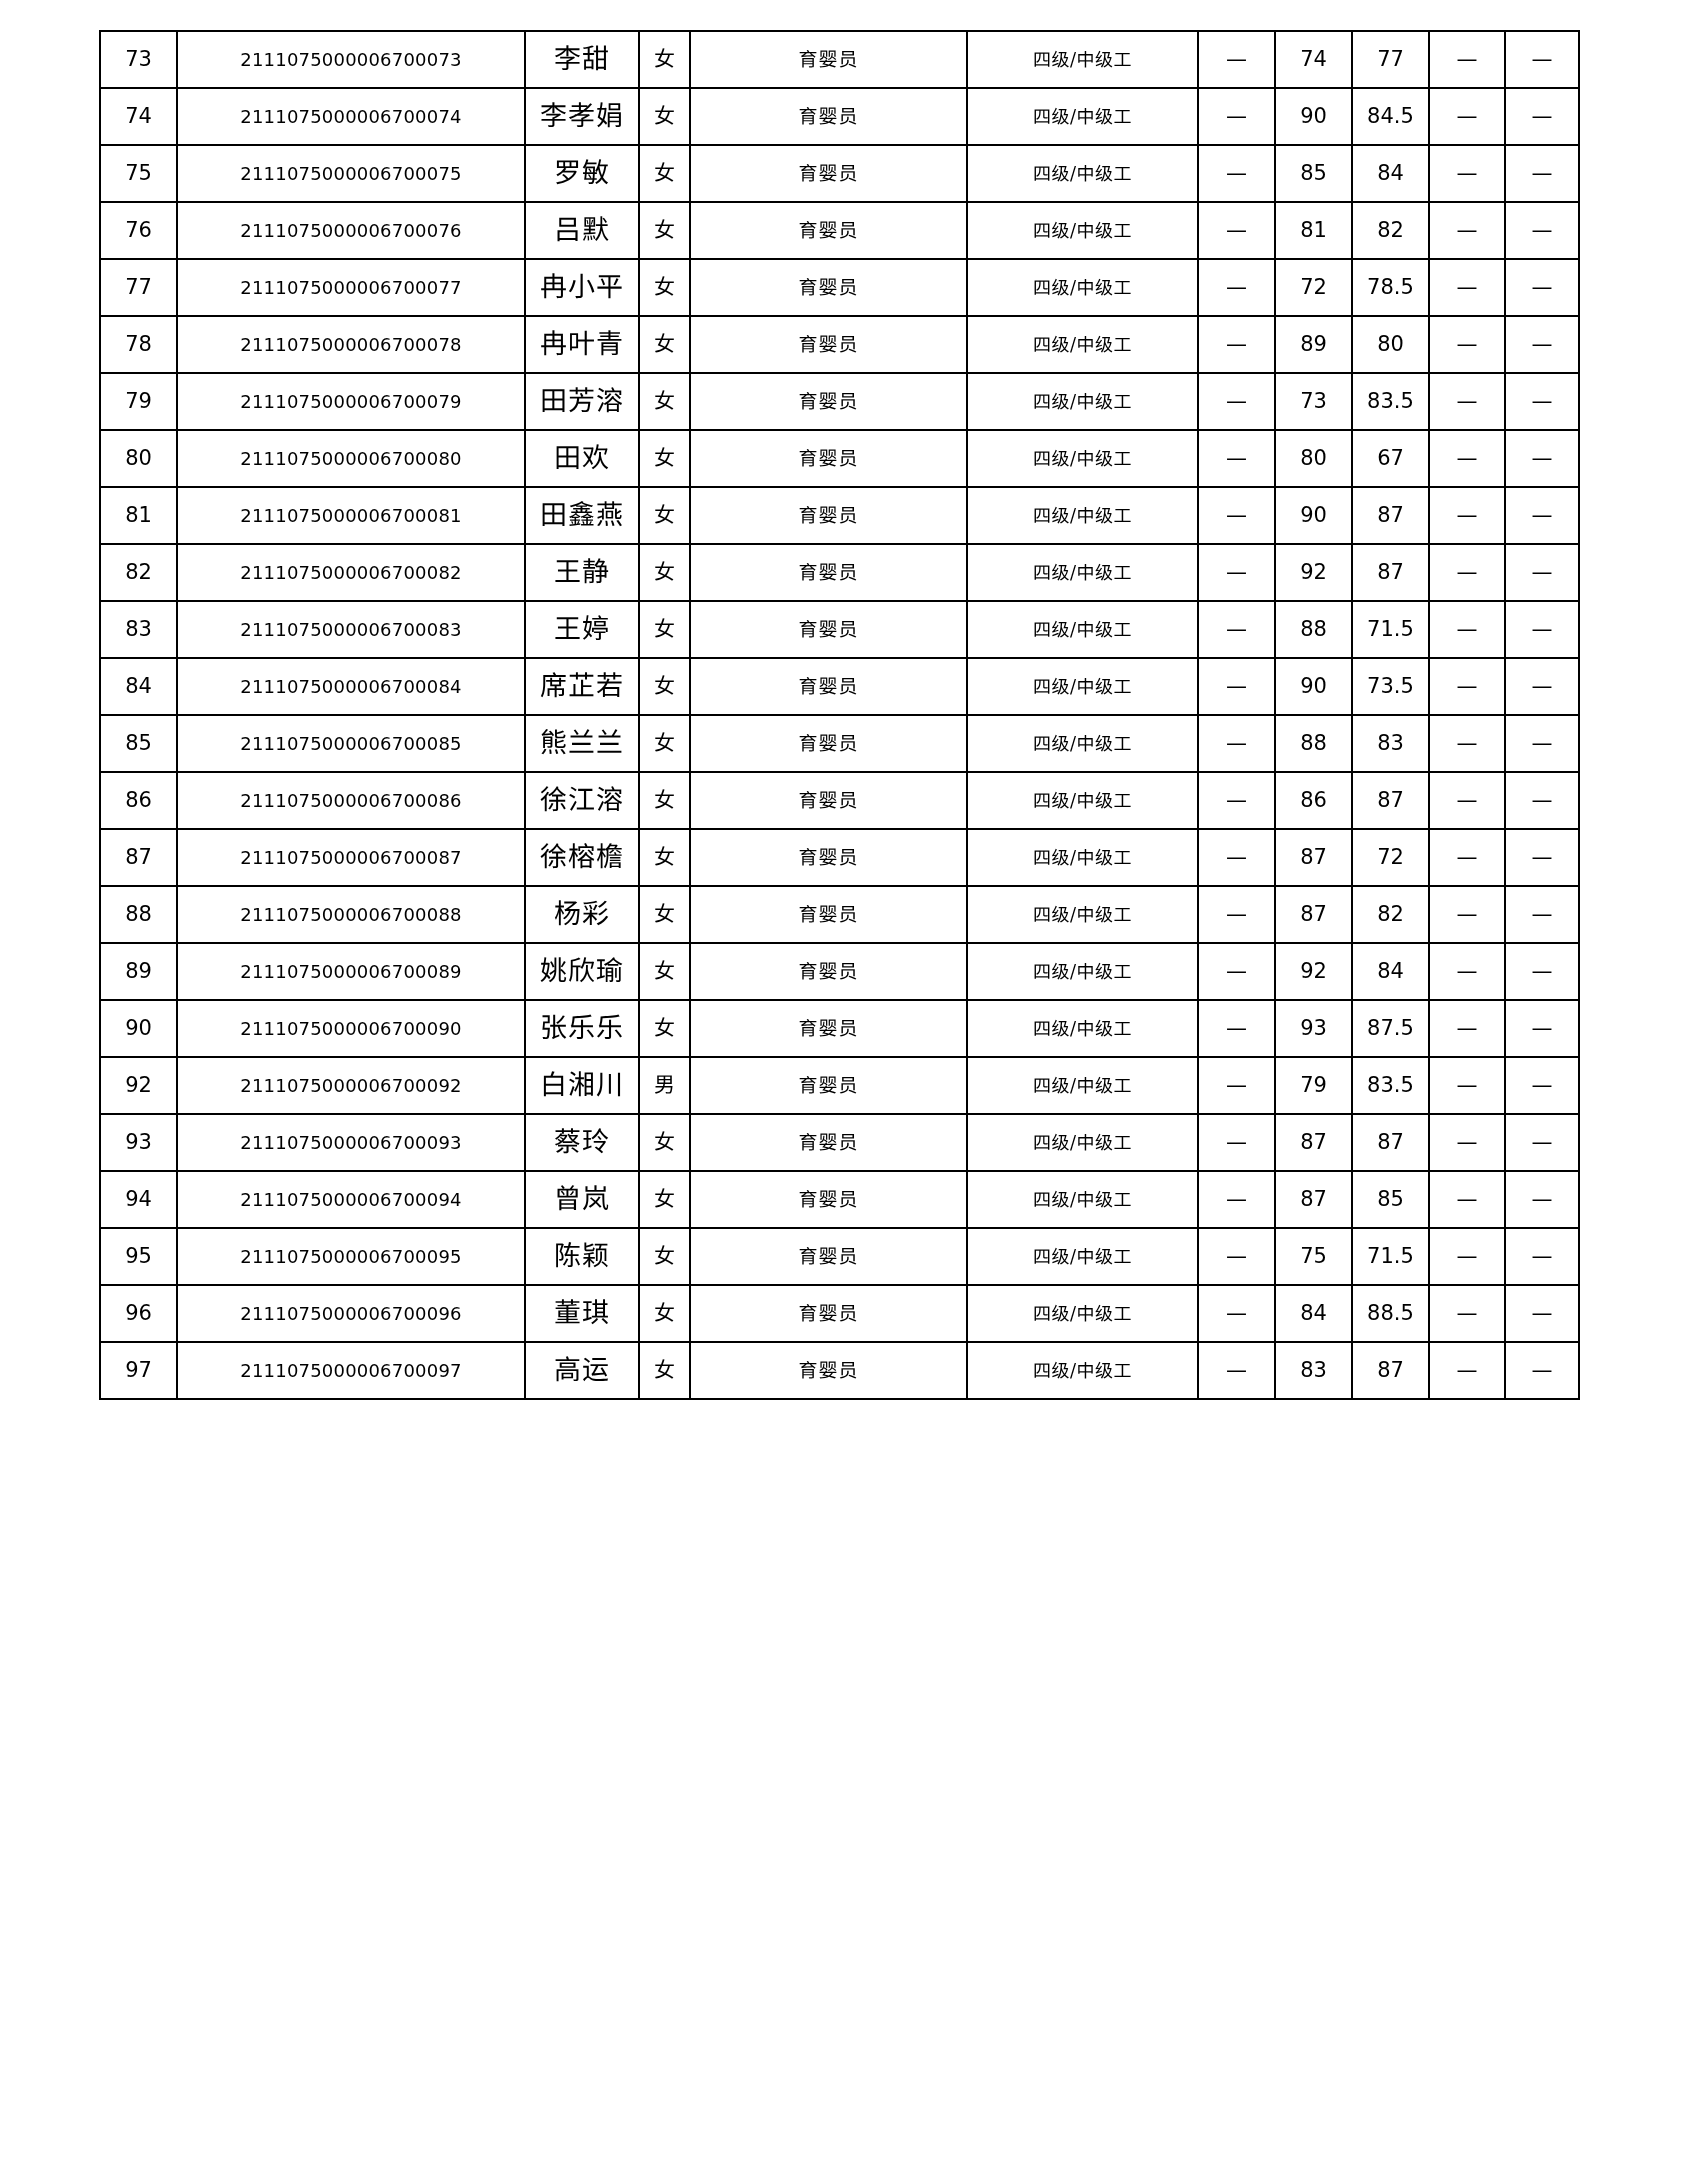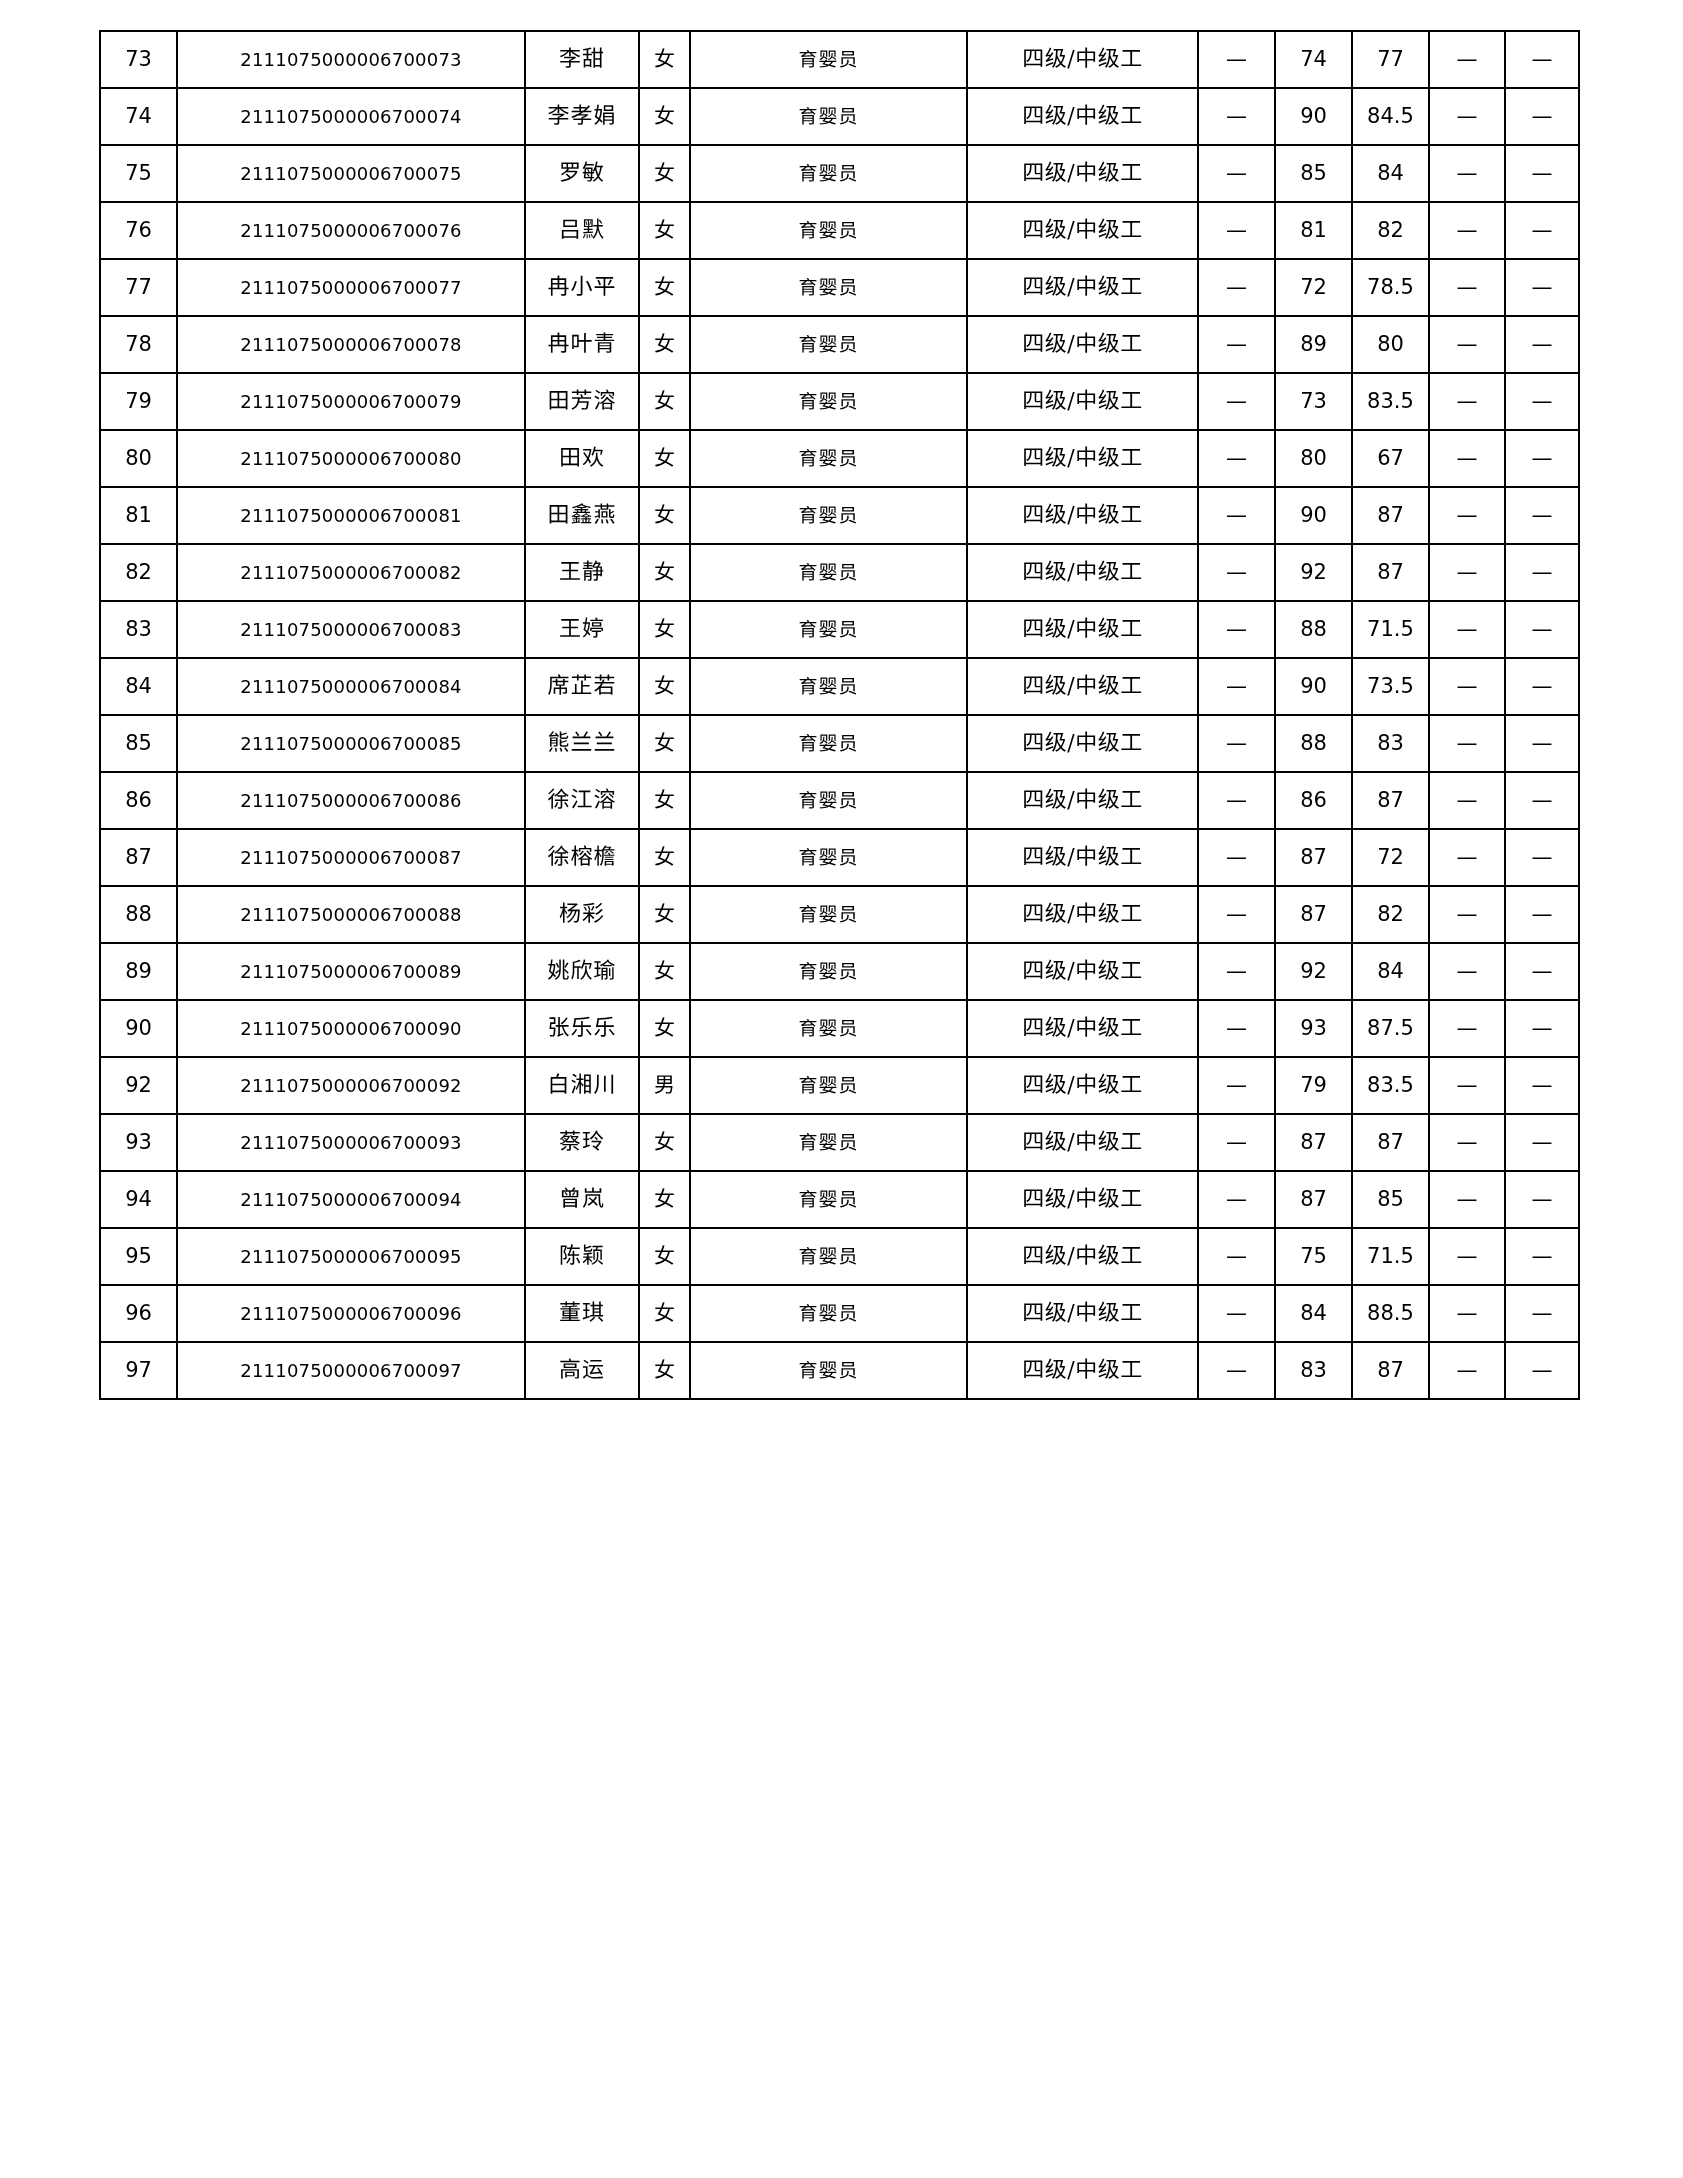--- a/index.html
+++ b/index.html
@@ -68,38 +68,38 @@
   }
 
   td.cell-id {
     font-size: 18px;
     font-family: "DejaVu Sans", "Liberation Sans", sans-serif;
     letter-spacing: 0.2px;
     font-weight: 400;
   }
 
   td.cell-name {
-    font-size: 22px;
+    font-size: 27px;
     font-family: "DejaVu Serif", "Liberation Serif", serif;
     letter-spacing: 1px;
   }
 
   td.cell-gender {
     font-size: 21px;
     font-family: "DejaVu Serif", "Liberation Serif", serif;
   }
 
   td.cell-occupation {
     font-size: 19px;
     font-family: "DejaVu Serif", "Liberation Serif", serif;
     letter-spacing: 1px;
   }
 
   td.cell-level {
-    font-size: 22px;
+    font-size: 18px;
     font-family: "DejaVu Serif", "Liberation Serif", serif;
     letter-spacing: 0.5px;
     margin-left: 12px;
   }
 
   td.cell-score {
     font-size: 21px;
     font-family: "DejaVu Sans", "Liberation Sans", sans-serif;
     font-weight: 400;
   }

